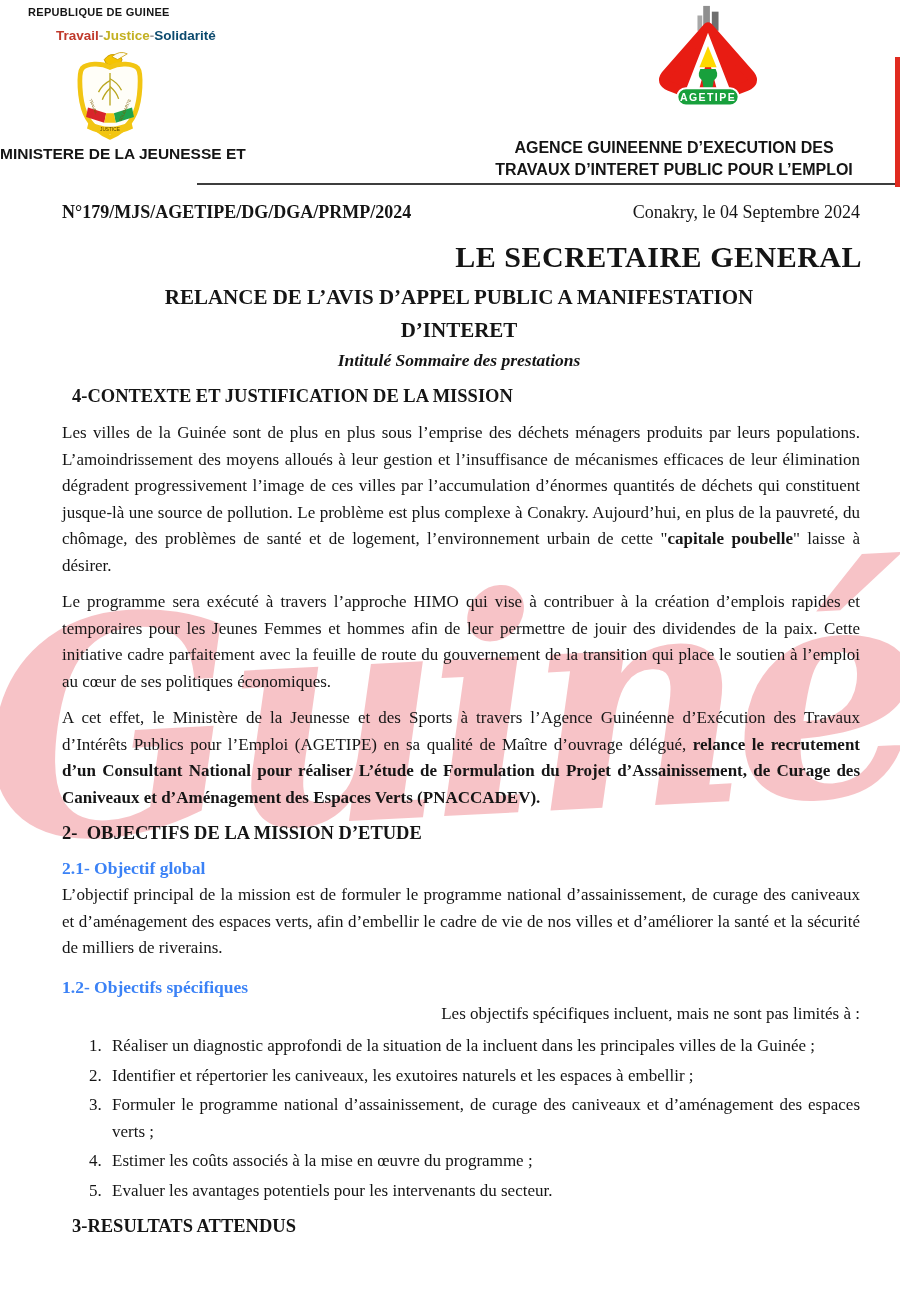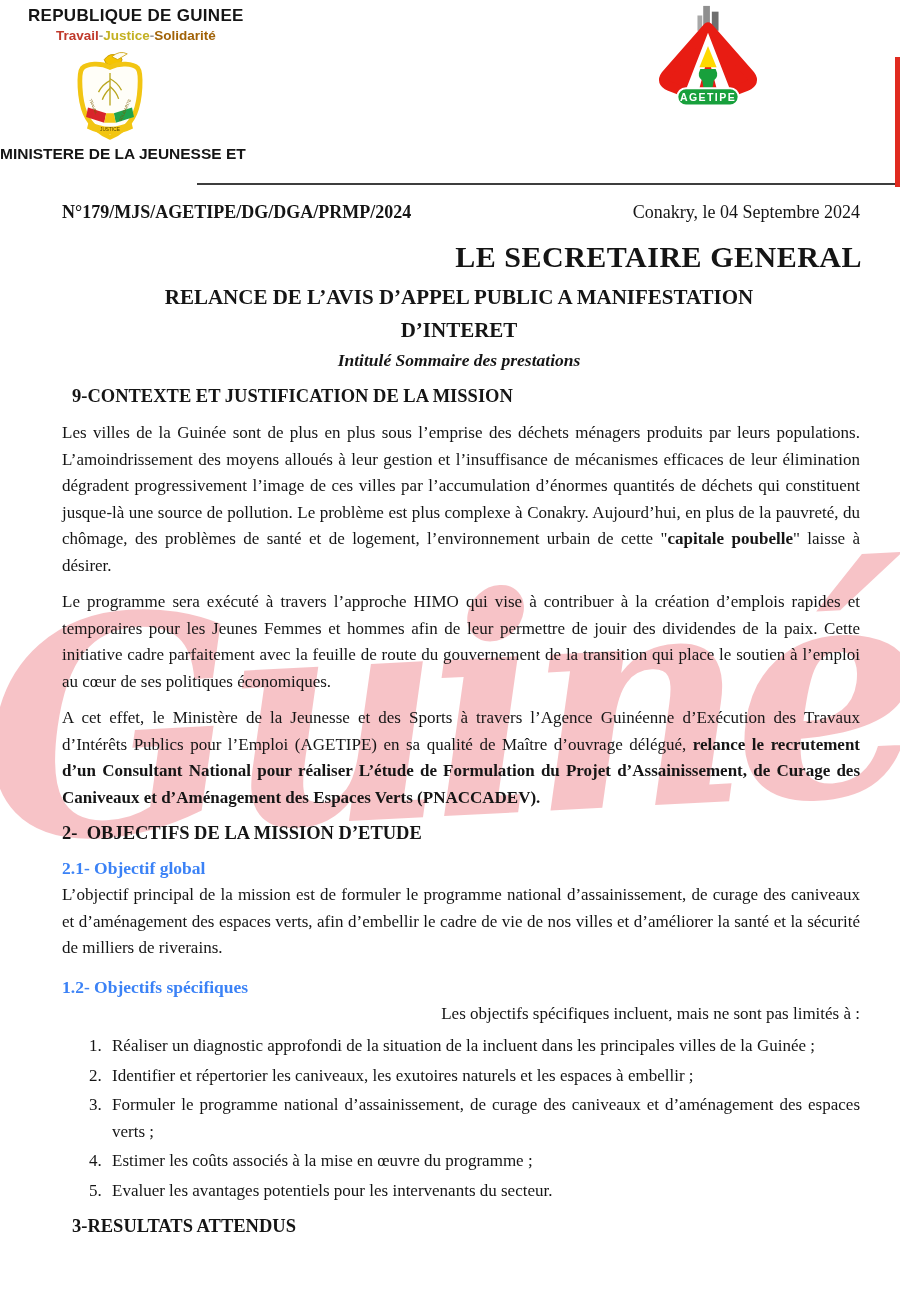--- a/index.html
+++ b/index.html
@@ -11,27 +11,27 @@
   .watermark{
     position:absolute;top:545px;left:-18px;width:960px;z-index:0;
     font-family:"DejaVu Serif", serif;font-style:italic;font-weight:bold;
     font-size:300px;line-height:1.1;letter-spacing:-14px;
     color:rgba(240,135,143,0.5);transform:rotate(-3deg);
     pointer-events:none;white-space:nowrap;
   }
   
   .country{
     position:absolute;top:6px;left:28px;z-index:2;
-    font-family:"Liberation Sans", sans-serif;font-weight:bold;font-size:17px;letter-spacing:.3px;
+    font-family:"Liberation Sans", sans-serif;font-weight:bold;font-size:11px;letter-spacing:.3px;
   }
   .motto{
     position:absolute;top:28px;left:56px;z-index:2;
     font-family:"Liberation Sans", sans-serif;font-weight:bold;font-size:13.5px;
   }
-  .m-red{color:#c0392b}.m-yel{color:#c3b021}.m-grn{color:#a16207}.m-sep{color:#9a9a9a}
+  .m-red{color:#c0392b}.m-yel{color:#c3b021}.m-grn{color:#0c4a6e}.m-sep{color:#9a9a9a}
   .arms{position:absolute;top:50px;left:62px;width:96px;height:92px;z-index:2;}
   .ministry{
     position:absolute;top:143px;left:0;width:282px;text-align:left;z-index:2;
     font-family:"Liberation Sans", sans-serif;font-weight:bold;font-size:15.5px;line-height:1.45;
   }
   .agetipe{position:absolute;top:4px;left:650px;width:116px;height:134px;z-index:2;}
   .agency{
     position:absolute;top:137px;left:448px;width:452px;text-align:center;z-index:2;
     font-family:"Liberation Sans", sans-serif;font-weight:bold;font-size:16px;line-height:1.4;
   }
@@ -111,40 +111,44 @@
     <rect x="64" y="8" width="7" height="20" fill="#6e6e6e"></rect>
     <rect x="49" y="12" width="5" height="16" fill="#a8a8a8"></rect>
     <path d="M60 24 L104 74 Q110 82 100 86 L66 99 Q60 101 54 99 L20 86 Q10 82 16 74 Z" fill="#e81c13" stroke="#e81c13" stroke-width="10" stroke-linejoin="round"></path>
     <polygon points="60,30 84,92 70,92 60,54 50,92 36,92" fill="#ffffff"></polygon>
     <polygon points="60,44 69,66 51,66" fill="#ffd900"></polygon>
     <path d="M52 68 L68 68 Q72 76 66 80 L64 92 L56 92 L54 80 Q48 76 52 68 Z" fill="#18a03c"></path>
     <rect x="28" y="88" width="64" height="18" rx="9" fill="#18a03c" stroke="#ffffff" stroke-width="2"></rect>
     <text x="60" y="101.5" font-size="11" font-weight="bold" text-anchor="middle" fill="#ffffff" letter-spacing="1.5" font-family="Liberation Sans, sans-serif">AGETIPE</text>
   </svg>
 
+  <div class="agency">
+    <div>AGENCE GUINEENNE D’EXECUTION DES</div>
+    <div>TRAVAUX D’INTERET PUBLIC POUR L’EMPLOI</div>
+  </div>
 
   <div class="hrule"></div>
 
   <div class="refline">
     <span class="ref">N°179/MJS/AGETIPE/DG/DGA/PRMP/2024</span>
     <span class="date">Conakry, le 04 Septembre 2024</span>
   </div>
 
   <div class="main-title">LE SECRETAIRE GENERAL</div>
 
   <div class="notice-title">
     <div>RELANCE DE L’AVIS D’APPEL PUBLIC A MANIFESTATION</div>
     <div>D’INTERET</div>
   </div>
 
   <div class="caption">Intitulé Sommaire des prestations</div>
 
   <main class="content">
 
-    <h2 class="sec indent">9-CONTEXTE ET JUSTIFICATION DE LA MISSION</h2>
+    <h2 class="sec indent">4-CONTEXTE ET JUSTIFICATION DE LA MISSION</h2>
 
     <p><span>Les villes de la Guinée sont de plus en plus sous l’emprise des déchets ménagers produits par leurs populations. L’amoindrissement des moyens alloués à leur gestion et l’insuffisance de mécanismes efficaces de leur élimination dégradent progressivement l’image de ces villes par l’accumulation d’énormes quantités de déchets qui constituent jusque-là une source de pollution. Le problème est plus complexe à Conakry. Aujourd’hui, en plus de la pauvreté, du chômage, des problèmes de santé et de logement, l’environnement urbain de cette "</span><b>capitale poubelle</b><span>" laisse à désirer.</span></p>
 
     <p>Le programme sera exécuté à travers l’approche HIMO qui vise à contribuer à la création d’emplois rapides et temporaires pour les Jeunes Femmes et hommes afin de leur permettre de jouir des dividendes de la paix. Cette initiative cadre parfaitement avec la feuille de route du gouvernement de la transition qui place le soutien à l’emploi au cœur de ses politiques économiques.</p>
 
     <p class="p3"><span>A cet effet, le Ministère de la Jeunesse et des Sports à travers l’Agence Guinéenne d’Exécution des Travaux d’Intérêts Publics pour l’Emploi (AGETIPE) en sa qualité de Maître d’ouvrage délégué, </span><b>relance le recrutement d’un Consultant National pour réaliser L’étude de Formulation du Projet d’Assainissement, de Curage des Caniveaux et d’Aménagement des Espaces Verts (PNACCADEV).</b></p>
 
     <h2 class="sec">2-&nbsp;&nbsp;OBJECTIFS DE LA MISSION D’ETUDE</h2>
 
     <h3 class="sub">2.1- Objectif global</h3>

